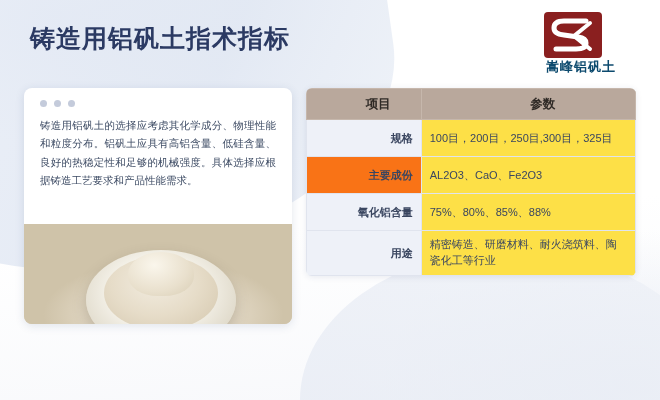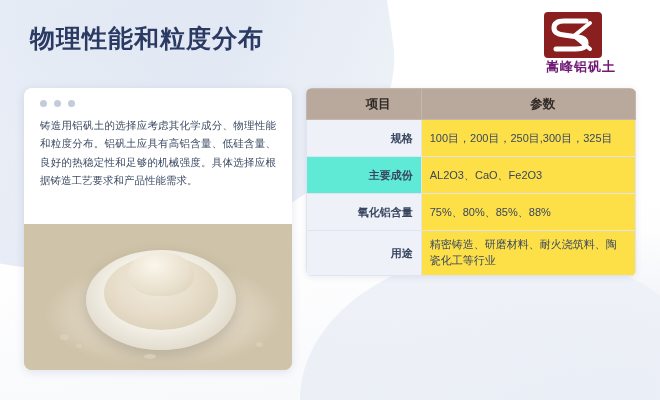--- a/index.html
+++ b/index.html
@@ -81,31 +81,31 @@
     height: 46px;
   }
   .logo-text {
     position: absolute;
     left: 0;
     top: 48px;
     width: 130px;
     text-align: center;
     font-size: 13px;
     font-weight: bold;
-    color: #701a75;
+    color: #0c4a6e;
     letter-spacing: 1px;
   }
 
   
   .left-card {
     position: absolute;
     left: 24px;
     top: 88px;
     width: 268px;
-    height: 282px;
+    height: 236px;
     background: #ffffff;
     border-radius: 8px;
     box-shadow: 0 2px 10px rgba(40,60,110,0.13);
     overflow: hidden;
   }
   .dots {
     position: absolute;
     left: 16px;
     top: 12px;
     display: flex;
@@ -207,34 +207,34 @@
     font-weight: bold;
     font-size: 11.5px;
     color: #36425c;
   }
   .col-value {
     width: 244px;
     text-align: left;
     background: #fde047;
   }
   .row-a .col-label { background: #eef1f8; }
-  .row-b .col-label { background: #5eead4; margin-top: 14px; }
+  .row-b .col-label { background: #f97316; margin-top: 14px; }
   .table tbody tr { height: 37px; }
   .table tbody tr.tall { height: 45px; }
   .val-two-line { line-height: 1.45; }
 </style>
 </head>
 <body>
 
 <div class="page">
   <div class="bg-band"></div>
   <div class="bg-swoosh-1"></div>
   <div class="bg-swoosh-2"></div>
 
-  <div class="title">物理性能和粒度分布</div>
+  <div class="title">铸造用铝矾土指术指标</div>
 
   <div class="logo">
     <div class="logo-mark">
       <svg width="58" height="46" viewBox="0 0 58 46">
         <rect x="0" y="0" width="58" height="46" rx="4" fill="#8a1f1f"></rect>
         <path d="M42 9 L20 9 Q10 9 10 16 Q10 22 20 23 L34 25 Q42 26 42 31 Q42 37 32 37 L12 37" fill="none" stroke="#ffffff" stroke-width="5" stroke-linecap="round"></path>
         <path d="M46 11 L30 24 L46 37" fill="none" stroke="#ffffff" stroke-width="4" stroke-linecap="round"></path>
       </svg>
     </div>
     <div class="logo-text">嵩峰铝矾土</div>

